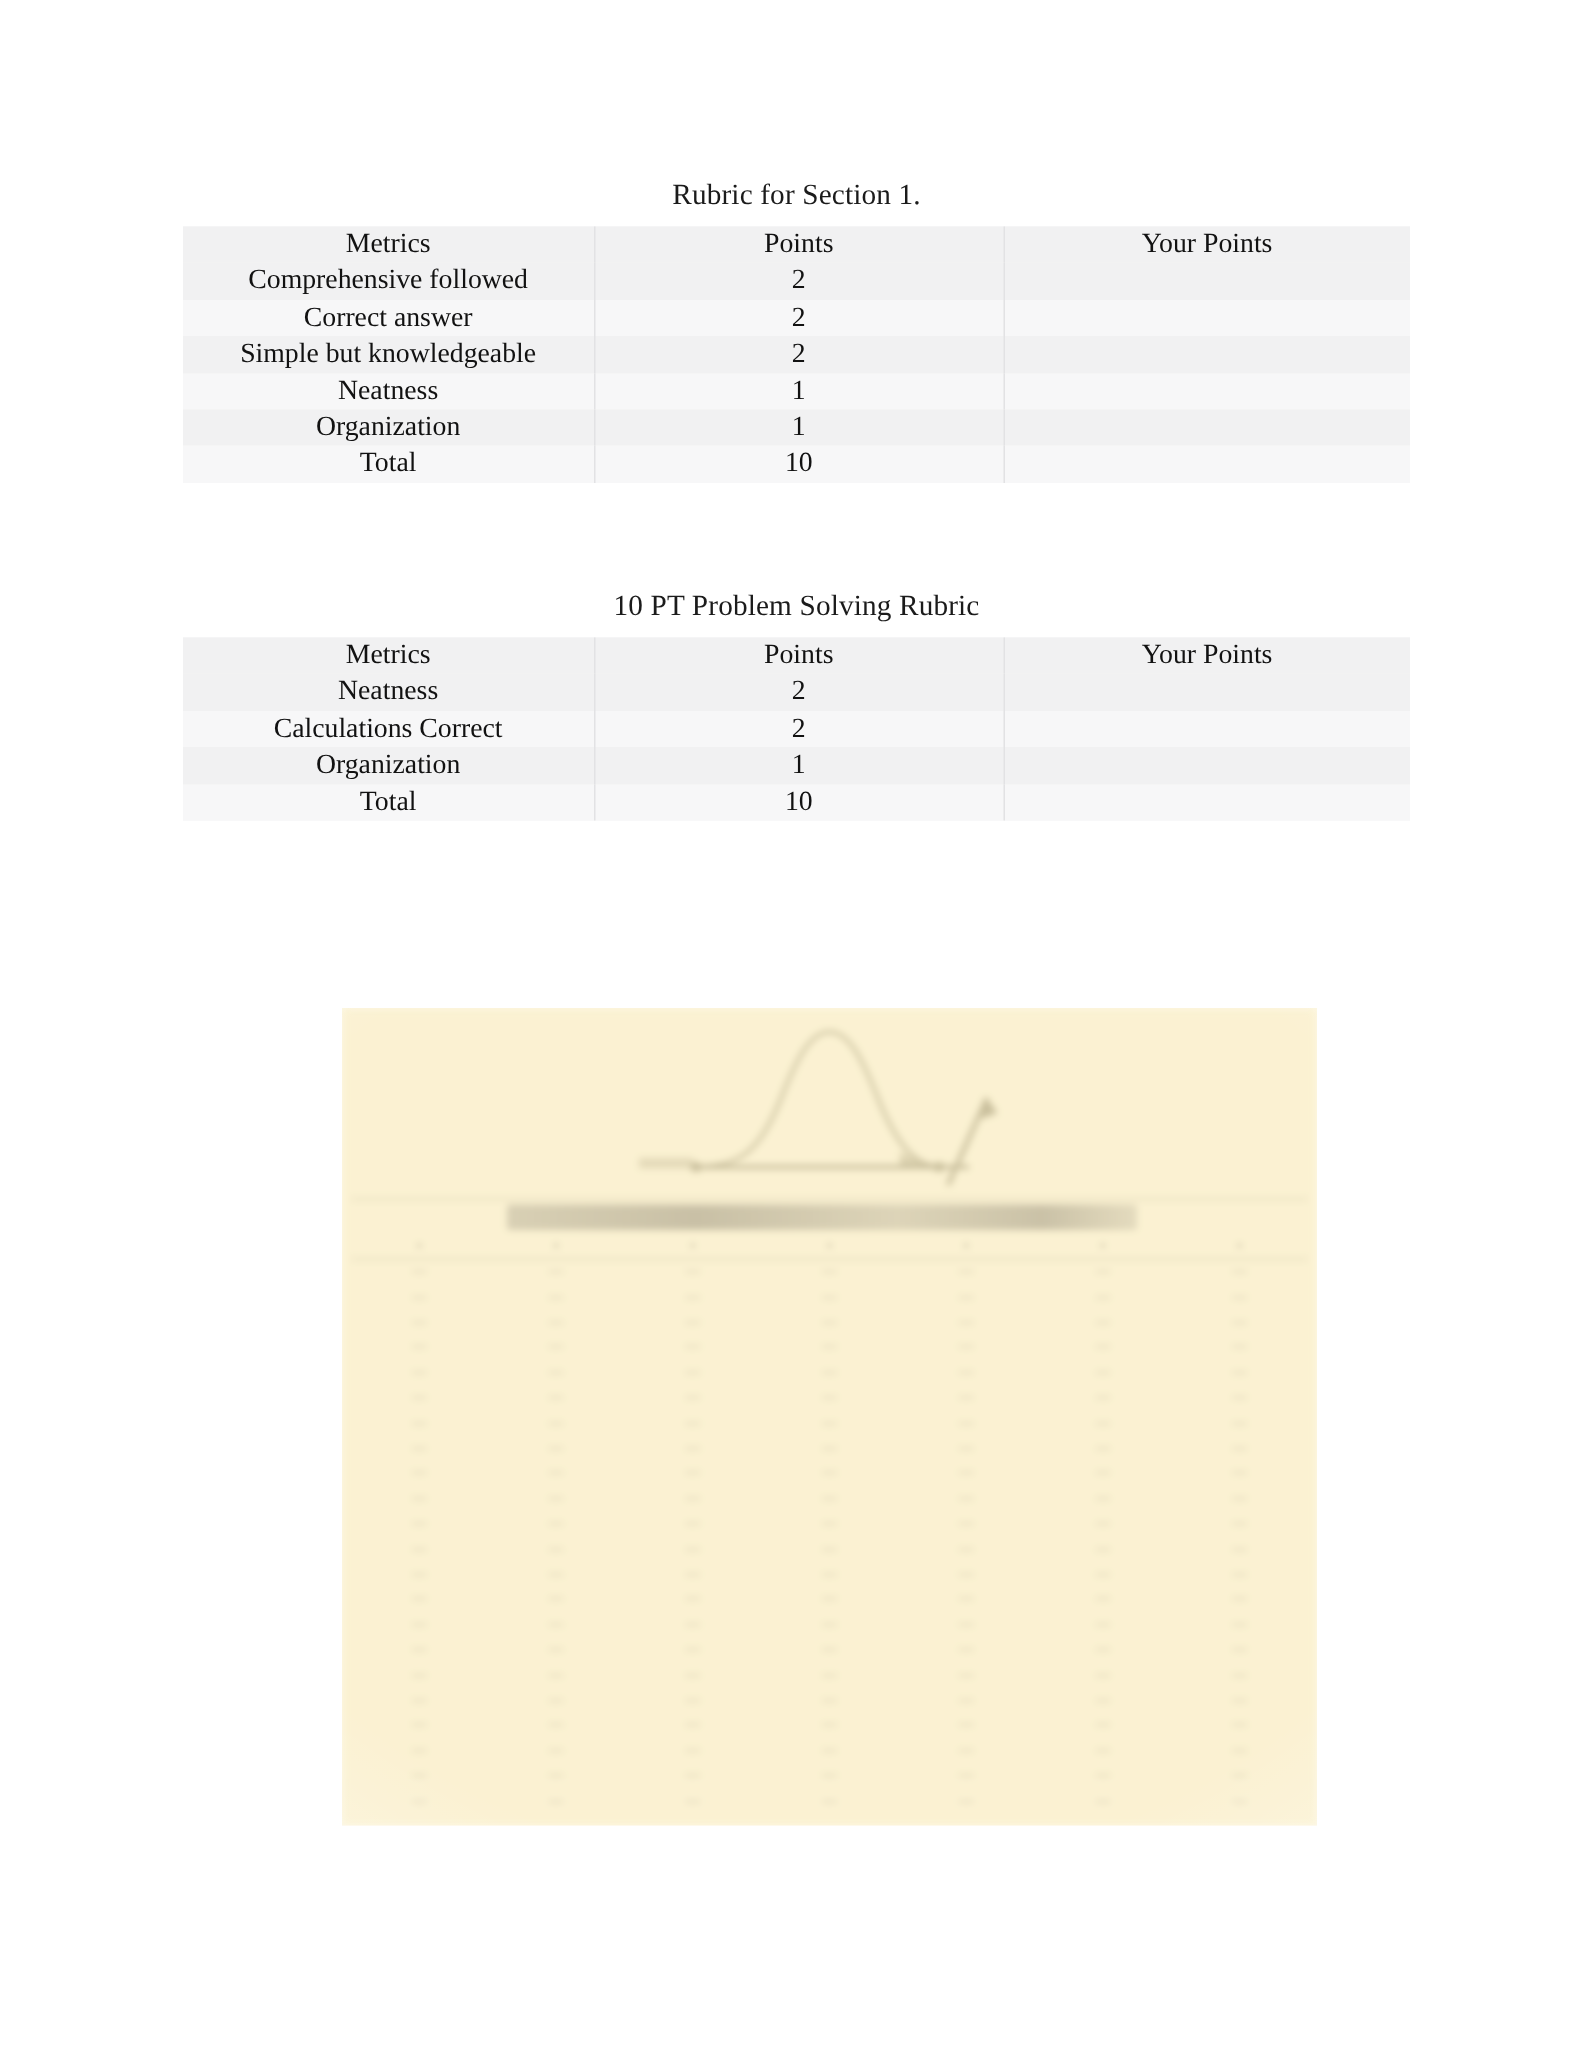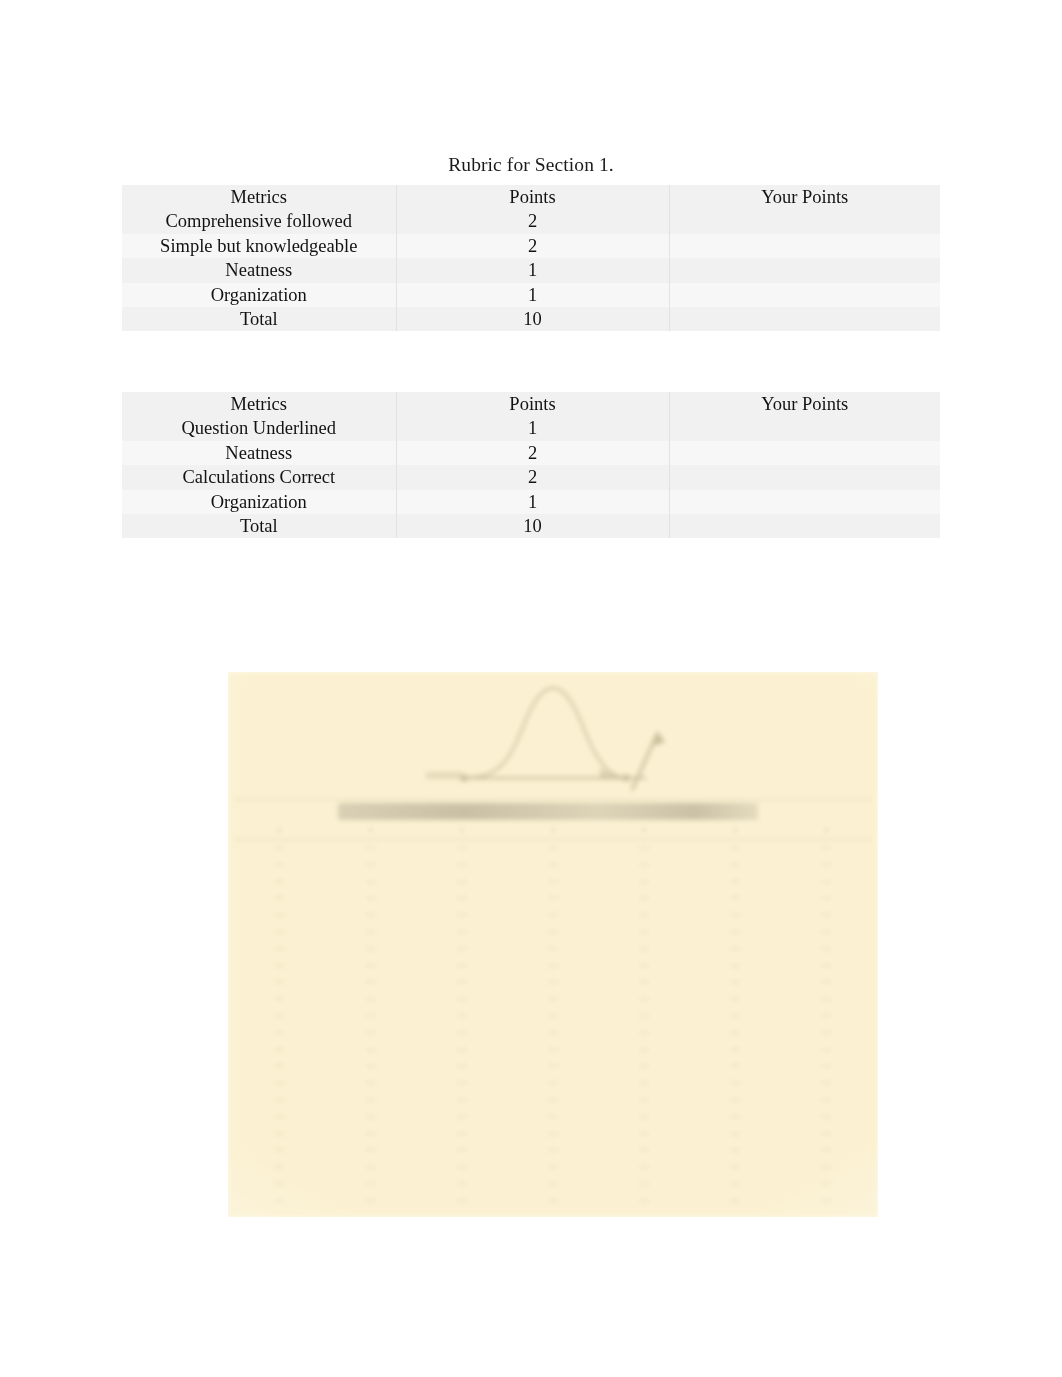--- a/index.html
+++ b/index.html
@@ -23,21 +23,21 @@
     height: 1377px;
     box-sizing: border-box;
   }
 
   
   .section {
     position: absolute;
     left: 0;
     width: 1062px;
   }
-  #section-1 { top: 118px; margin-top: 34px; }
+  #section-1 { top: 118px; }
   #section-2 { top: 392px; }
 
   .rubric-title {
     text-align: center;
     font-size: 19.5px;
     line-height: 26px;
     letter-spacing: 0.1px;
     color: #1b1b1b;
     margin: 0 0 7px 0;
     font-weight: normal;
@@ -217,20 +217,25 @@
             <th class="col-yours">Your Points</th>
           </tr>
         </thead>
         <tbody>
             <tr>
               <td class="col-metrics">Comprehensive followed</td>
               <td class="col-points">2</td>
               <td class="col-yours"></td>
             </tr>
             <tr>
+              <td class="col-metrics">Correct answer</td>
+              <td class="col-points">2</td>
+              <td class="col-yours"></td>
+            </tr>
+            <tr>
               <td class="col-metrics">Simple but knowledgeable</td>
               <td class="col-points">2</td>
               <td class="col-yours"></td>
             </tr>
             <tr>
               <td class="col-metrics">Neatness</td>
               <td class="col-points">1</td>
               <td class="col-yours"></td>
             </tr>
             <tr>
@@ -242,42 +247,38 @@
               <td class="col-metrics">Total</td>
               <td class="col-points">10</td>
               <td class="col-yours"></td>
             </tr>
           </tbody>
       </table>
     </div>
   </div>
 
   <div class="section" id="section-2">
+    <div class="rubric-title">10 PT Problem Solving Rubric</div>
 
     <div class="rubric-table-wrap">
       <table class="rubric" id="table-2">
         <colgroup>
           <col class="c-metrics">
             <col class="c-points">
             <col class="c-yours">
         </colgroup>
         <thead>
           <tr class="hdr-row">
             <th class="col-metrics">Metrics</th>
             <th class="col-points">Points</th>
             <th class="col-yours">Your Points</th>
           </tr>
         </thead>
         <tbody>
             <tr>
-              <td class="col-metrics">Question Underlined</td>
-              <td class="col-points">1</td>
-              <td class="col-yours"></td>
-            </tr>
-            <tr>
               <td class="col-metrics">Neatness</td>
               <td class="col-points">2</td>
               <td class="col-yours"></td>
             </tr>
             <tr>
               <td class="col-metrics">Calculations Correct</td>
               <td class="col-points">2</td>
               <td class="col-yours"></td>
             </tr>
             <tr>

